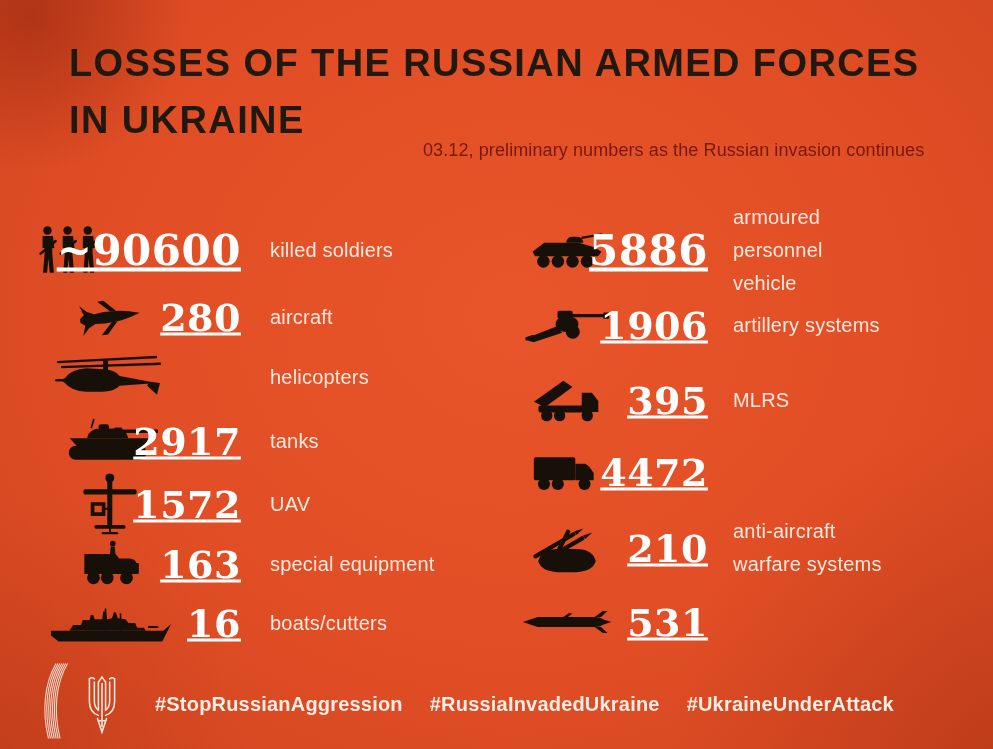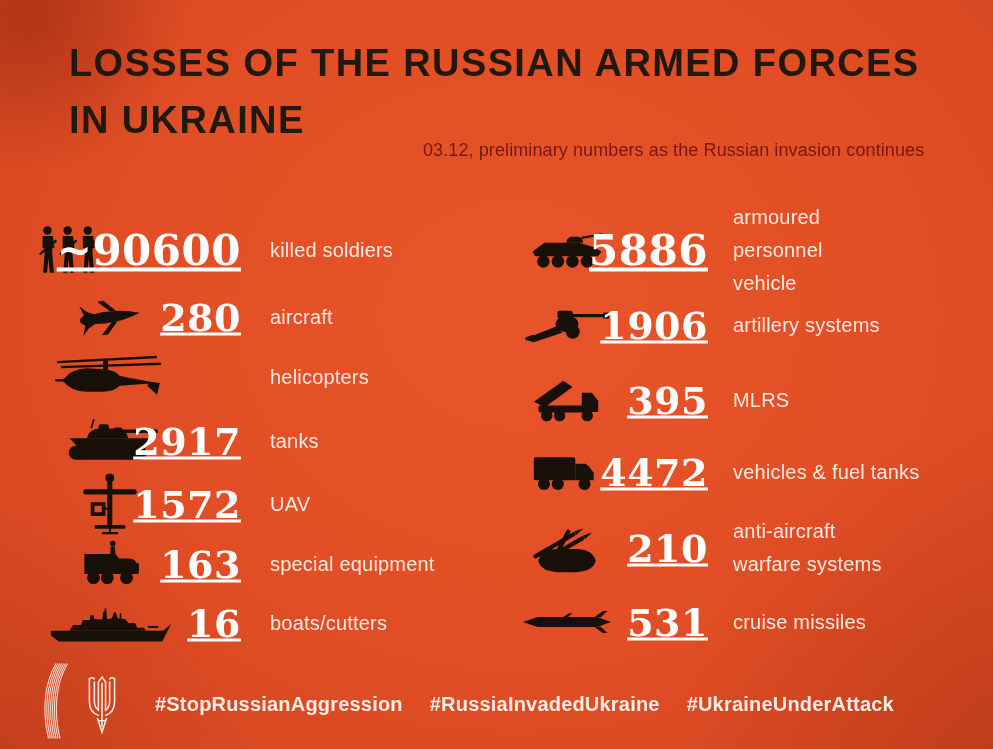--- a/index.html
+++ b/index.html
@@ -226,21 +226,20 @@
     <div class="icon-box">
       <svg width="70" height="43" viewBox="0 0 76 46" class="ico">
         <rect x="2" y="7" width="45" height="25" rx="2"></rect>
         <path d="M47,14 L58,14 L62,17 L67,24 L67,32 L47,32 Z"></path>
         <circle cx="13" cy="36" r="6.6"></circle>
         <circle cx="28" cy="36" r="6.6"></circle>
         <circle cx="57" cy="36" r="6.6"></circle>
       </svg>
     </div>
     <div class="num">4472</div>
-    <div class="label">vehicles &amp; fuel tanks</div>
   </div>
 
   <div class="row R" style="top:520px">
     <div class="icon-box">
       <svg width="78" height="54" viewBox="0 0 84 58" class="ico">
         <g transform="rotate(-30 40 26)">
           <rect x="4" y="18" width="52" height="4.6" rx="2.3"></rect>
           <path d="M56,18 L66,20.3 L56,22.6 Z"></path>
           <rect x="10" y="26.5" width="52" height="4.6" rx="2.3"></rect>
           <path d="M62,26.5 L72,28.8 L62,31.1 Z"></path>
@@ -257,21 +256,20 @@
   <div class="row R" style="top:594px">
     <div class="icon-box">
       <svg width="92" height="24" viewBox="0 0 100 26" class="ico">
         <path d="M2,13 L18,7.6 L80,7.6 Q86,7.6 89,10 L98,13 L89,16 Q86,18.4 80,18.4 L18,18.4 Z"></path>
         <path d="M80,7.6 L89,1 L94,1 L87,7.6 Z"></path>
         <path d="M80,18.4 L89,25 L94,25 L87,18.4 Z"></path>
         <path d="M46,7.6 L52,3.6 L56,3.6 L51,7.6 Z"></path>
       </svg>
     </div>
     <div class="num">531</div>
-    <div class="label">cruise missiles</div>
   </div>
 
   <div class="logo-arcs">
     <svg width="30" height="92" viewBox="0 0 36 92" fill="none" stroke="#f8ece4" stroke-width="1.3" opacity="0.9">
       <path d="M18,1 C4,25 1,58 9,91"></path>
       <path d="M20.3,1 C6.3,25 3.3,58 11.3,91"></path>
       <path d="M22.6,1 C8.6,25 5.6,58 13.6,91"></path>
       <path d="M24.9,1 C10.9,25 7.9,58 15.9,91"></path>
       <path d="M27.2,1 C13.2,25 10.2,58 18.2,91"></path>
       <path d="M29.5,1 C15.5,25 12.5,58 20.5,91"></path>

